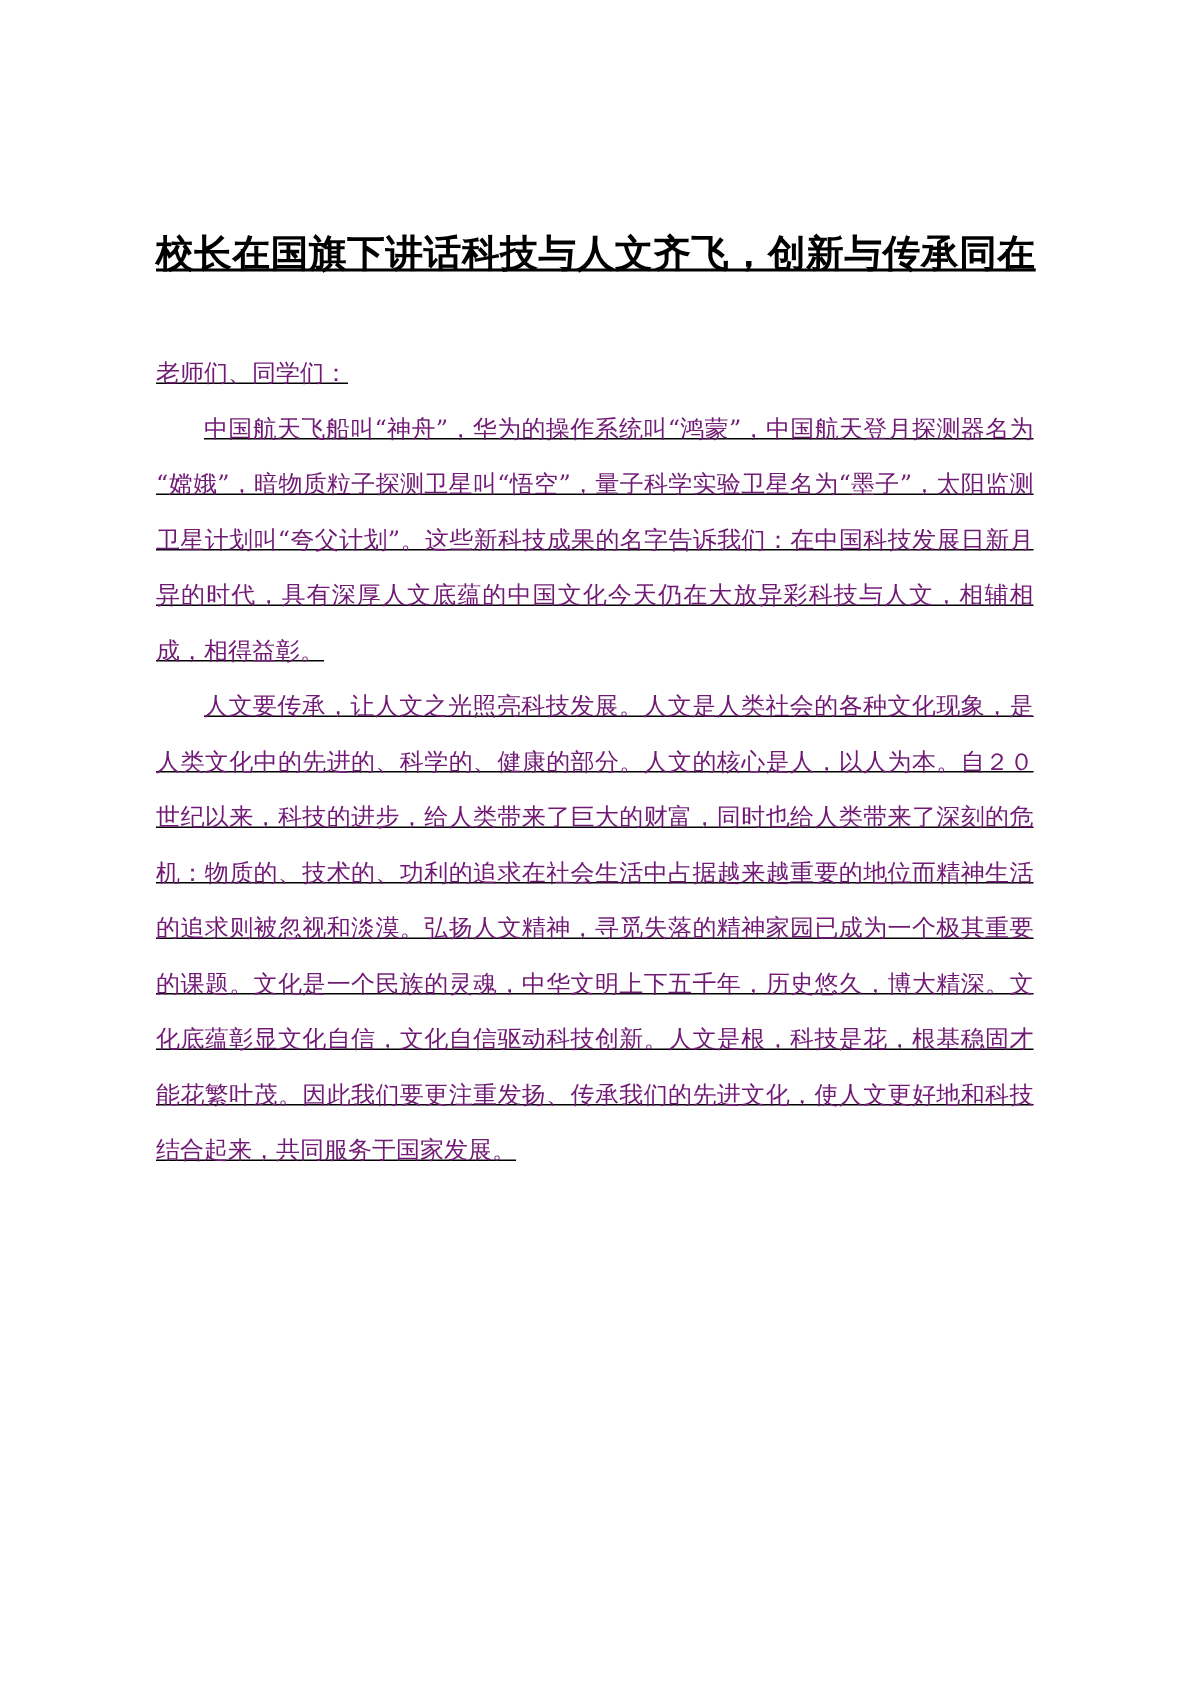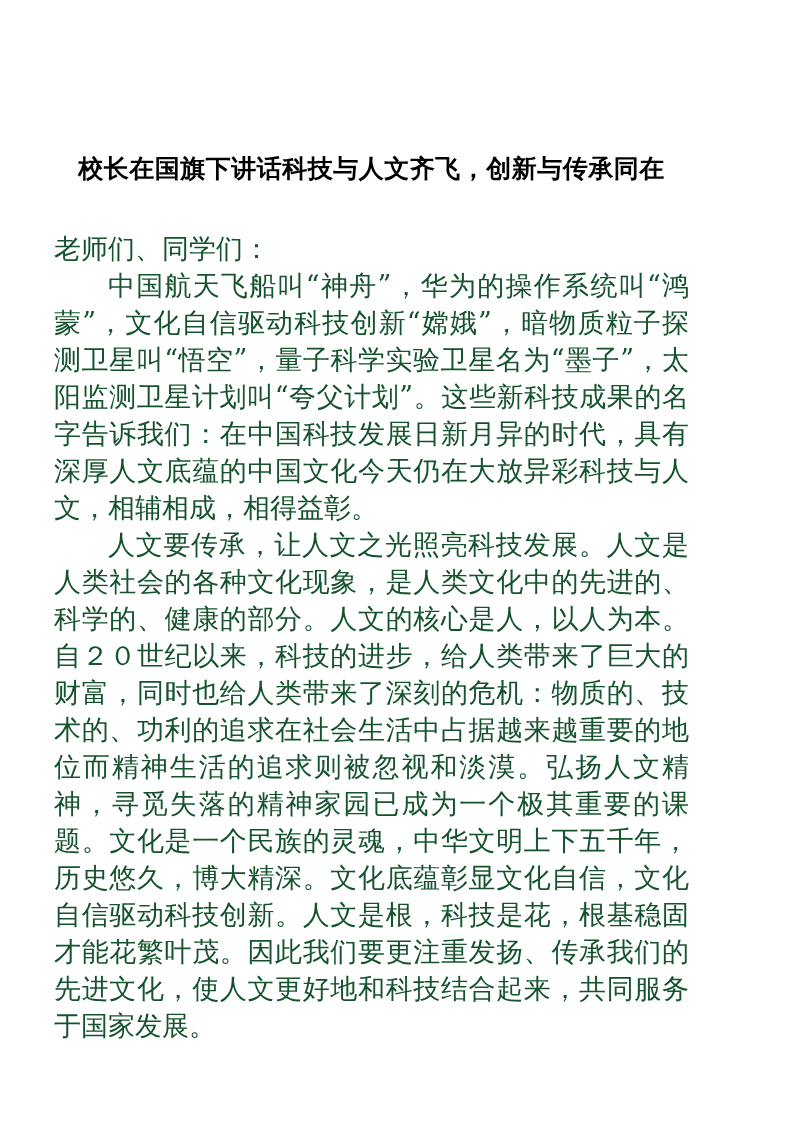--- a/index.html
+++ b/index.html
@@ -12,57 +12,58 @@
     height: 1122px;
     overflow: hidden;
     color: #000000;
     font-family: "DejaVu Serif", "Liberation Serif", serif;
   }
   .page {
     box-sizing: border-box;
     width: 793px;
     height: 1122px;
     background: #ffffff;
-    padding: 152px 104px 0 54px;
+    padding: 152px 104px 0 104px;
     overflow: hidden;
+    text-decoration: underline;
   }
   .doc-title {
     margin: 0 0 45px 0;
     font-family: "DejaVu Sans", "Liberation Sans", sans-serif;
     font-weight: bold;
     font-size: 25px;
     line-height: 33px;
     text-align: center;
     white-space: nowrap;
     letter-spacing: 0.5px;
     color: #000000;
   }
   .doc-body {
-    font-size: 27px;
+    font-size: 16px;
     line-height: 37px;
     text-align: justify;
     text-justify: inter-character;
     word-break: normal;
     overflow-wrap: break-word;
-    color: #14532d;
+    color: #701a75;
   }
   .doc-body p {
     margin: 0;
     padding: 0;
   }
   .salutation {
     text-indent: 0;
   }
   .para {
     text-indent: 2em;
   }
 </style>
 </head>
 <body>
 
 <div class="page">
   <h1 class="doc-title">校长在国旗下讲话科技与人文齐飞，创新与传承同在</h1>
   <div class="doc-body">
     <p class="salutation">老师们、同学们：</p>
-    <p class="para">中国航天飞船叫“神舟”，华为的操作系统叫“鸿蒙”，文化自信驱动科技创新“嫦娥”，暗物质粒子探测卫星叫“悟空”，量子科学实验卫星名为“墨子”，太阳监测卫星计划叫“夸父计划”。这些新科技成果的名字告诉我们：在中国科技发展日新月异的时代，具有深厚人文底蕴的中国文化今天仍在大放异彩科技与人文，相辅相成，相得益彰。</p>
+    <p class="para">中国航天飞船叫“神舟”，华为的操作系统叫“鸿蒙”，中国航天登月探测器名为“嫦娥”，暗物质粒子探测卫星叫“悟空”，量子科学实验卫星名为“墨子”，太阳监测卫星计划叫“夸父计划”。这些新科技成果的名字告诉我们：在中国科技发展日新月异的时代，具有深厚人文底蕴的中国文化今天仍在大放异彩科技与人文，相辅相成，相得益彰。</p>
     <p class="para">人文要传承，让人文之光照亮科技发展。人文是人类社会的各种文化现象，是人类文化中的先进的、科学的、健康的部分。人文的核心是人，以人为本。自２０世纪以来，科技的进步，给人类带来了巨大的财富，同时也给人类带来了深刻的危机：物质的、技术的、功利的追求在社会生活中占据越来越重要的地位而精神生活的追求则被忽视和淡漠。弘扬人文精神，寻觅失落的精神家园已成为一个极其重要的课题。文化是一个民族的灵魂，中华文明上下五千年，历史悠久，博大精深。文化底蕴彰显文化自信，文化自信驱动科技创新。人文是根，科技是花，根基稳固才能花繁叶茂。因此我们要更注重发扬、传承我们的先进文化，使人文更好地和科技结合起来，共同服务于国家发展。</p>
   </div>
 </div>
 
 </body></html>

